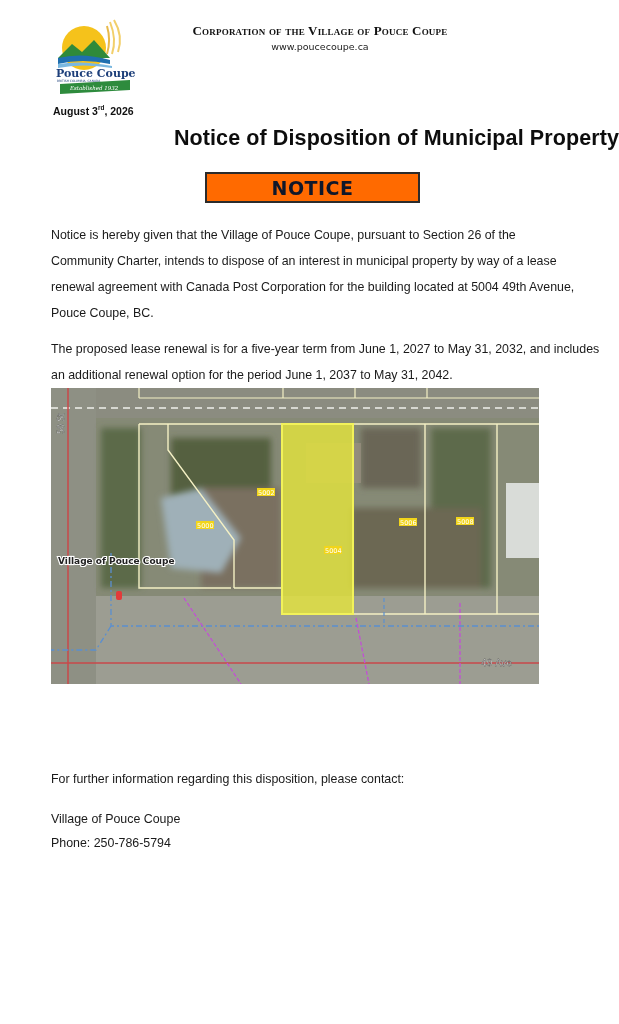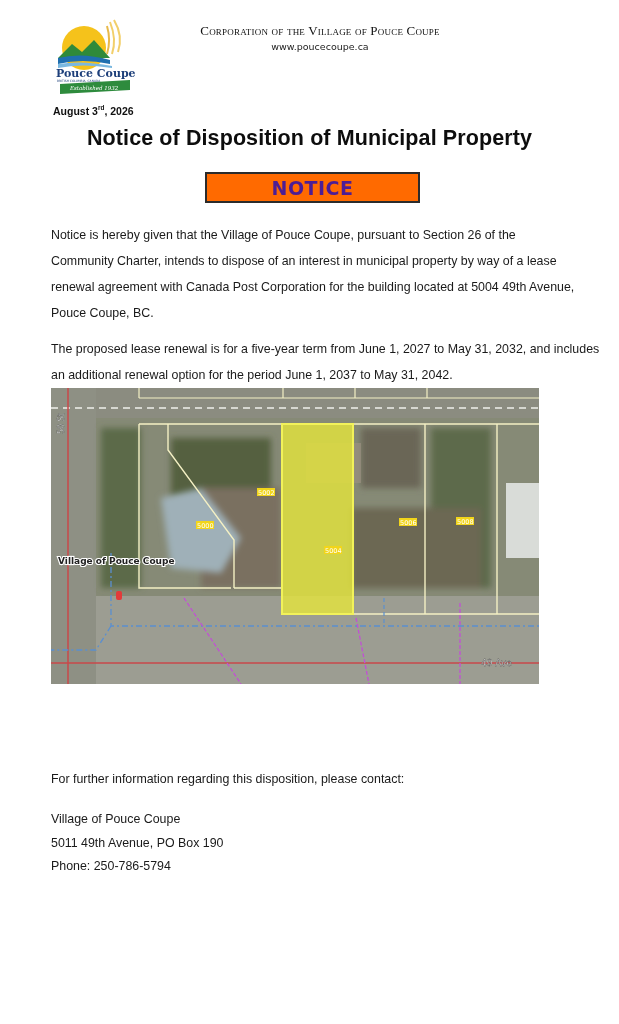--- a/index.html
+++ b/index.html
@@ -1,30 +1,30 @@
 <!DOCTYPE html>
 <html><head>
 <meta charset="utf-8">
 <style>
   html, body { margin: 0; padding: 0; background: #ffffff; }
   body { width: 619px; height: 1024px; position: relative; overflow: hidden; font-family: "Liberation Sans", "DejaVu Sans", sans-serif; color: #111; }
 
   
   .logo { position: absolute; left: 52px; top: 18px; width: 84px; height: 76px; }
   .letterhead { position: absolute; left: 130px; top: 22px; width: 380px; text-align: center; }
-  .lh-title { font-family: "Liberation Serif", "DejaVu Serif", serif; font-weight: normal; font-size: 13px; letter-spacing: 0.2px; color: #111; font-variant: small-caps; line-height: 18px; }
+  .lh-title { font-family: "Liberation Serif", "DejaVu Serif", serif; font-weight: bold; font-size: 13px; letter-spacing: 0.2px; color: #111; font-variant: small-caps; line-height: 18px; }
   .lh-line { font-family: "DejaVu Sans", sans-serif; font-size: 9.5px; line-height: 14px; color: #222; }
 
   .date { position: absolute; left: 53px; top: 104px; font-size: 10.5px; font-weight: bold; }
   .date sup { font-size: 6.5px; }
 
-  .page-title { position: absolute; left: 0; width: 619px; top: 126px; text-align: center; font-size: 21.5px; font-weight: bold; color: #0d0d0d; letter-spacing: 0.1px; }
+  .page-title { position: absolute; left: 0; width: 619px; top: 126px; text-align: right; font-size: 21.5px; font-weight: bold; color: #0d0d0d; letter-spacing: 0.1px; }
 
   .notice-box { position: absolute; left: 205px; top: 172px; width: 215px; height: 31px; background: #ff6a00; border: 2px solid #2b2b2b; box-sizing: border-box; display: flex; align-items: center; justify-content: center; }
-  .notice-label { color: #4c1d95; font-weight: bold; font-size: 19px; letter-spacing: 0.5px; font-family: "DejaVu Sans", sans-serif; }
+  .notice-label { color: #0f172a; font-weight: bold; font-size: 19px; letter-spacing: 0.5px; font-family: "DejaVu Sans", sans-serif; }
 
   .para { position: absolute; left: 51px; width: 530px; font-size: 12.4px; line-height: 26px; color: #1a1a1a; }
   .para1 { top: 222px; }
   .para2 { top: 324px; width: 560px; margin-top: 12px; }
 
   
   .map { position: absolute; left: 51px; top: 388px; width: 488px; height: 296px; overflow: hidden; background: #7a7f6a; }
   .map svg { display: block; }
 
   .contact-intro { position: absolute; left: 51px; top: 740px; font-size: 12.4px; color: #1a1a1a; margin-top: 32px; }
@@ -137,15 +137,14 @@
 
     <text x="0" y="0" transform="translate(13,46) rotate(-90)" font-family="DejaVu Sans, sans-serif" font-size="8" fill="#ffffff" stroke="#333" stroke-width="0.3">50 St</text>
     <text x="430" y="278" font-family="DejaVu Sans, sans-serif" font-size="9" fill="#ffffff" stroke="#333" stroke-width="0.3">49 Ave</text>
     <text x="7" y="176" font-family="DejaVu Sans, sans-serif" font-size="9" font-weight="bold" fill="#222" stroke="#ffffff" stroke-width="2.2" paint-order="stroke">Village of Pouce Coupe</text>
   </svg>
 </div>
 
 <div class="contact-intro">For further information regarding this disposition, please contact:</div>
 <div class="contact">
   <div>Village of Pouce Coupe</div>
-  <div>5011 49th Avenue, PO Box 190</div>
   <div>Phone: 250-786-5794</div>
 </div>
 
 </body></html>

